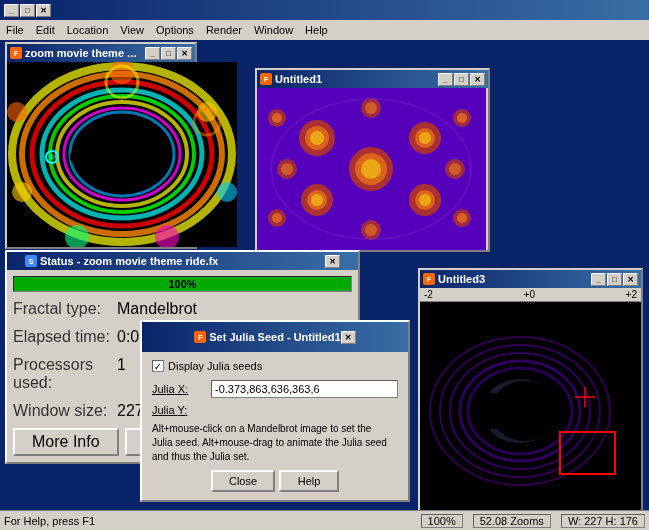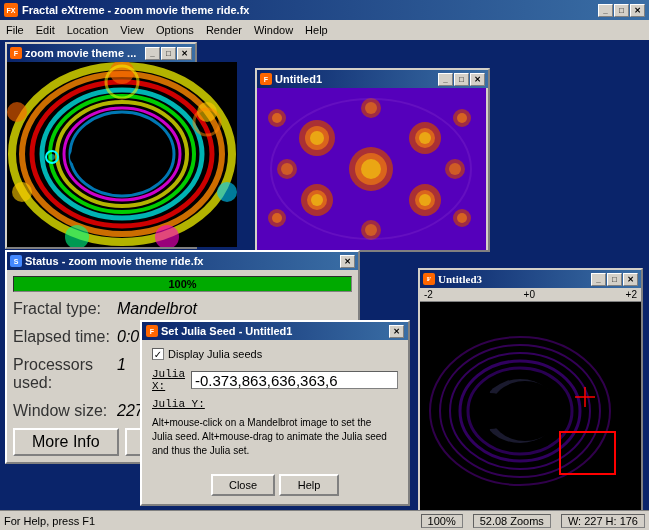--- a/index.html
+++ b/index.html
@@ -105,21 +105,21 @@
       border-top-color: #fff;
       border-left-color: #fff;
     }
 
     .status-title {
       background: linear-gradient(to right, #0a246a, #3a6ea5);
       height: 18px;
       display: flex;
       align-items: center;
       justify-content: space-between;
-      padding: 0 3px;
+      padding: 0 18px;
       color: white;
       font-size: 11px;
       font-weight: bold;
     }
 
     .progress-bar-container {
       margin: 6px 6px 4px;
       background: #d4d0c8;
       border: 1px inset #808080;
       height: 16px;
@@ -141,21 +141,21 @@
     }
 
     .status-grid {
       display: grid;
       grid-template-columns: 100px auto;
       gap: 10px 4px;
       padding: 4px 6px;
       font-size: 16px;
     }
     .status-label { color: #333; }
-    .status-value { color: #000; font-style: italic; }
+    .status-value { color: #000; }
 
     .status-buttons {
       display: flex;
       gap: 6px;
       padding: 4px 6px 6px;
     }
     .status-btn {
       background: #d4d0c8;
       border: 2px solid;
       border-top-color: #fff;
@@ -177,25 +177,25 @@
       border: 2px solid;
       border-top-color: #fff;
       border-left-color: #fff;
       border-bottom-color: #808080;
       border-right-color: #808080;
       z-index: 10;
     }
 
     .julia-title {
       background: linear-gradient(to right, #0a246a, #3a6ea5);
-      height: 18px;
-      display: flex;
-      align-items: center;
-      justify-content: space-between;
-      padding: 0 4px;
+      height: 30px;
+      display: flex;
+      align-items: center;
+      justify-content: center;
+      padding: 0 19px;
       color: white;
       font-size: 11px;
       font-weight: bold;
     }
 
     .julia-content {
       padding: 8px 10px;
     }
 
     .julia-checkbox-row {
@@ -208,46 +208,45 @@
     .julia-field-row {
       display: flex;
       align-items: center;
       gap: 4px;
       margin-bottom: 6px;
     }
 
     .julia-field-label {
       width: 55px;
       font-size: 11px;
-      font-family: Liberation Mono, monospace;
     }
 
     .julia-input {
       flex: 1;
       height: 18px;
       border: 1px solid #808080;
       border-top-color: #606060;
       border-left-color: #606060;
       background: white;
-      font-size: 15px;
+      font-size: 11px;
       padding: 1px 3px;
     }
 
     .julia-info {
       font-size: 10px;
       color: #000;
       margin: 6px 0;
       line-height: 1.4;
     }
 
     .julia-buttons {
       display: flex;
       justify-content: center;
       gap: 4px;
-      margin-top: 16px;
+      margin-top: 6px;
     }
 
     .julia-btn {
       background: #d4d0c8;
       border: 2px solid;
       border-top-color: #fff;
       border-left-color: #fff;
       border-bottom-color: #808080;
       border-right-color: #808080;
       padding: 3px 16px;
@@ -324,24 +323,20 @@
       justify-content: center;
       cursor: pointer;
       color: black;
       font-weight: bold;
     }
   </style>
 </head>
 <body>
 
 <div class="main-title-bar">
-  <div class="title-bar-left">
-    <div class="title-bar-icon" style="font-size:7px;font-weight:bold;">FX</div>
-    <span>Fractal eXtreme - zoom movie theme ride.fx</span>
-  </div>
   <div class="win-ctrl-box">
     <div class="ctrl-btn">_</div>
     <div class="ctrl-btn">□</div>
     <div class="ctrl-btn" style="background:#d4d0c8;">✕</div>
   </div>
 </div>
 
 <div class="main-menu">
   <span class="menu-item">File</span>
   <span class="menu-item">Edit</span>
@@ -463,21 +458,21 @@
         <circle cx="114" cy="142" r="6" fill="#ff8800" opacity="0.6"></circle>
       </g>
 
       <ellipse cx="114" cy="81" rx="100" ry="70" fill="none" stroke="#8833cc" stroke-width="2" opacity="0.3"></ellipse>
     </svg>
   </div>
 </div>
 
 <div class="fractal-window" style="left:418px;top:268px;width:225px;bottom:18px;">
   <div class="fractal-title-bar">
-    <div class="title-bar-left" style="gap:3px;font-family:Liberation Serif, serif;">
+    <div class="title-bar-left" style="gap:3px;">
       <div style="width:12px;height:12px;background:#ff6600;border-radius:2px;font-size:7px;display:flex;align-items:center;justify-content:center;color:white;font-weight:bold;">F</div>
       <span>Untitled3</span>
     </div>
     <div class="win-ctrl-box">
       <div class="ctrl-btn">_</div>
       <div class="ctrl-btn">□</div>
       <div class="ctrl-btn">✕</div>
     </div>
   </div>
 

